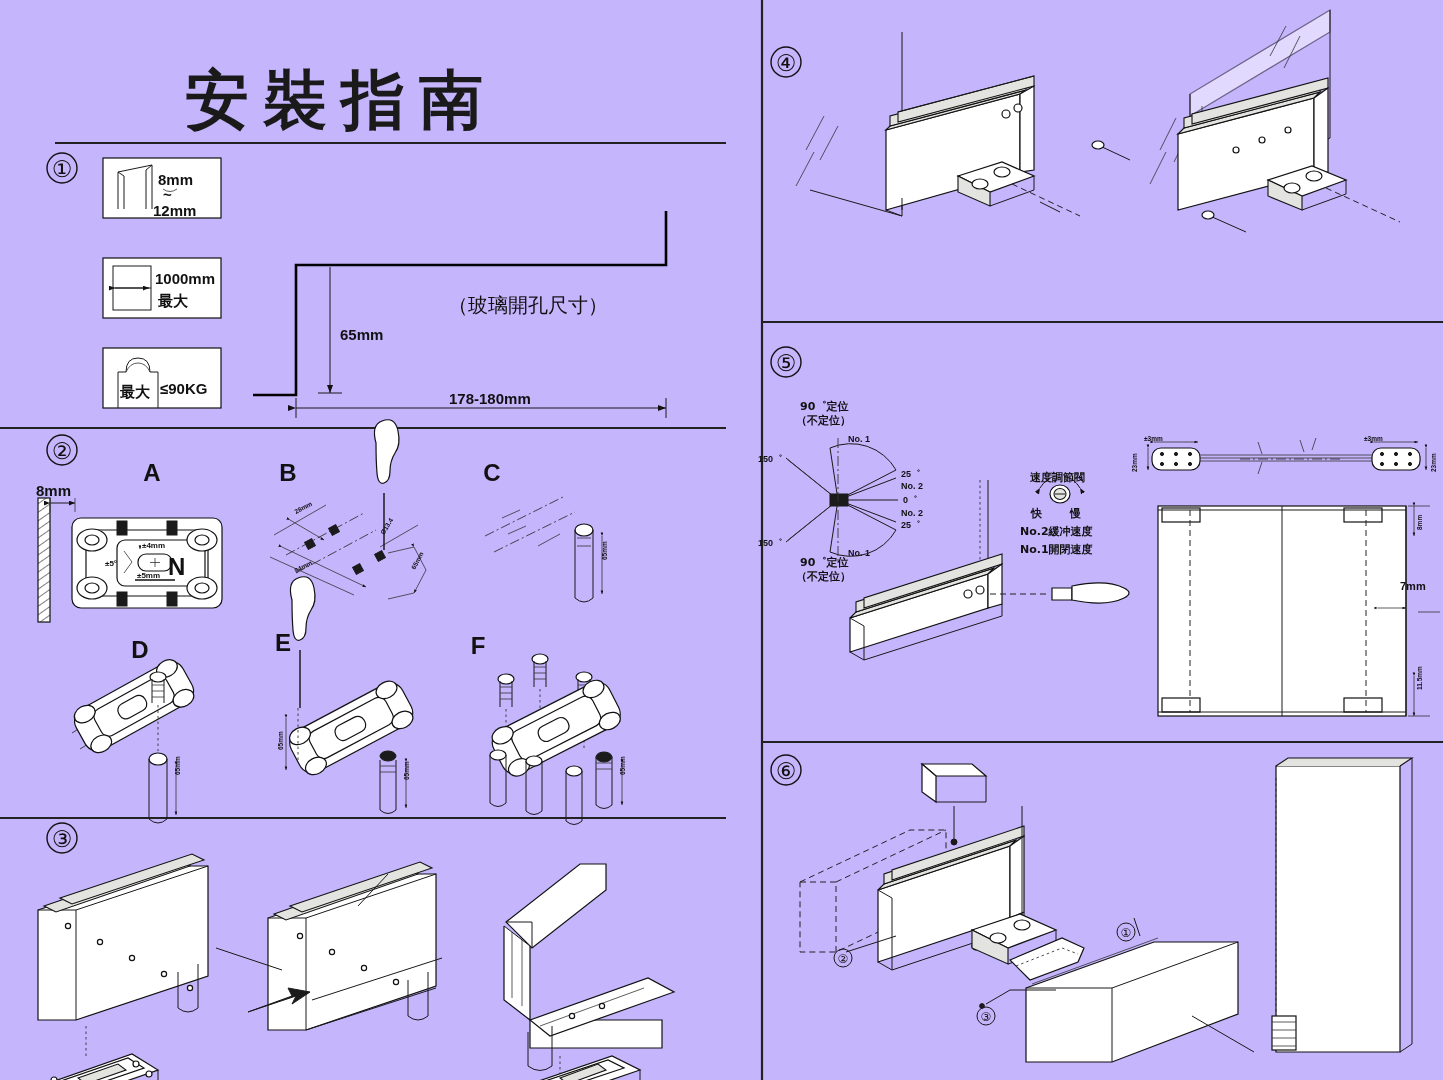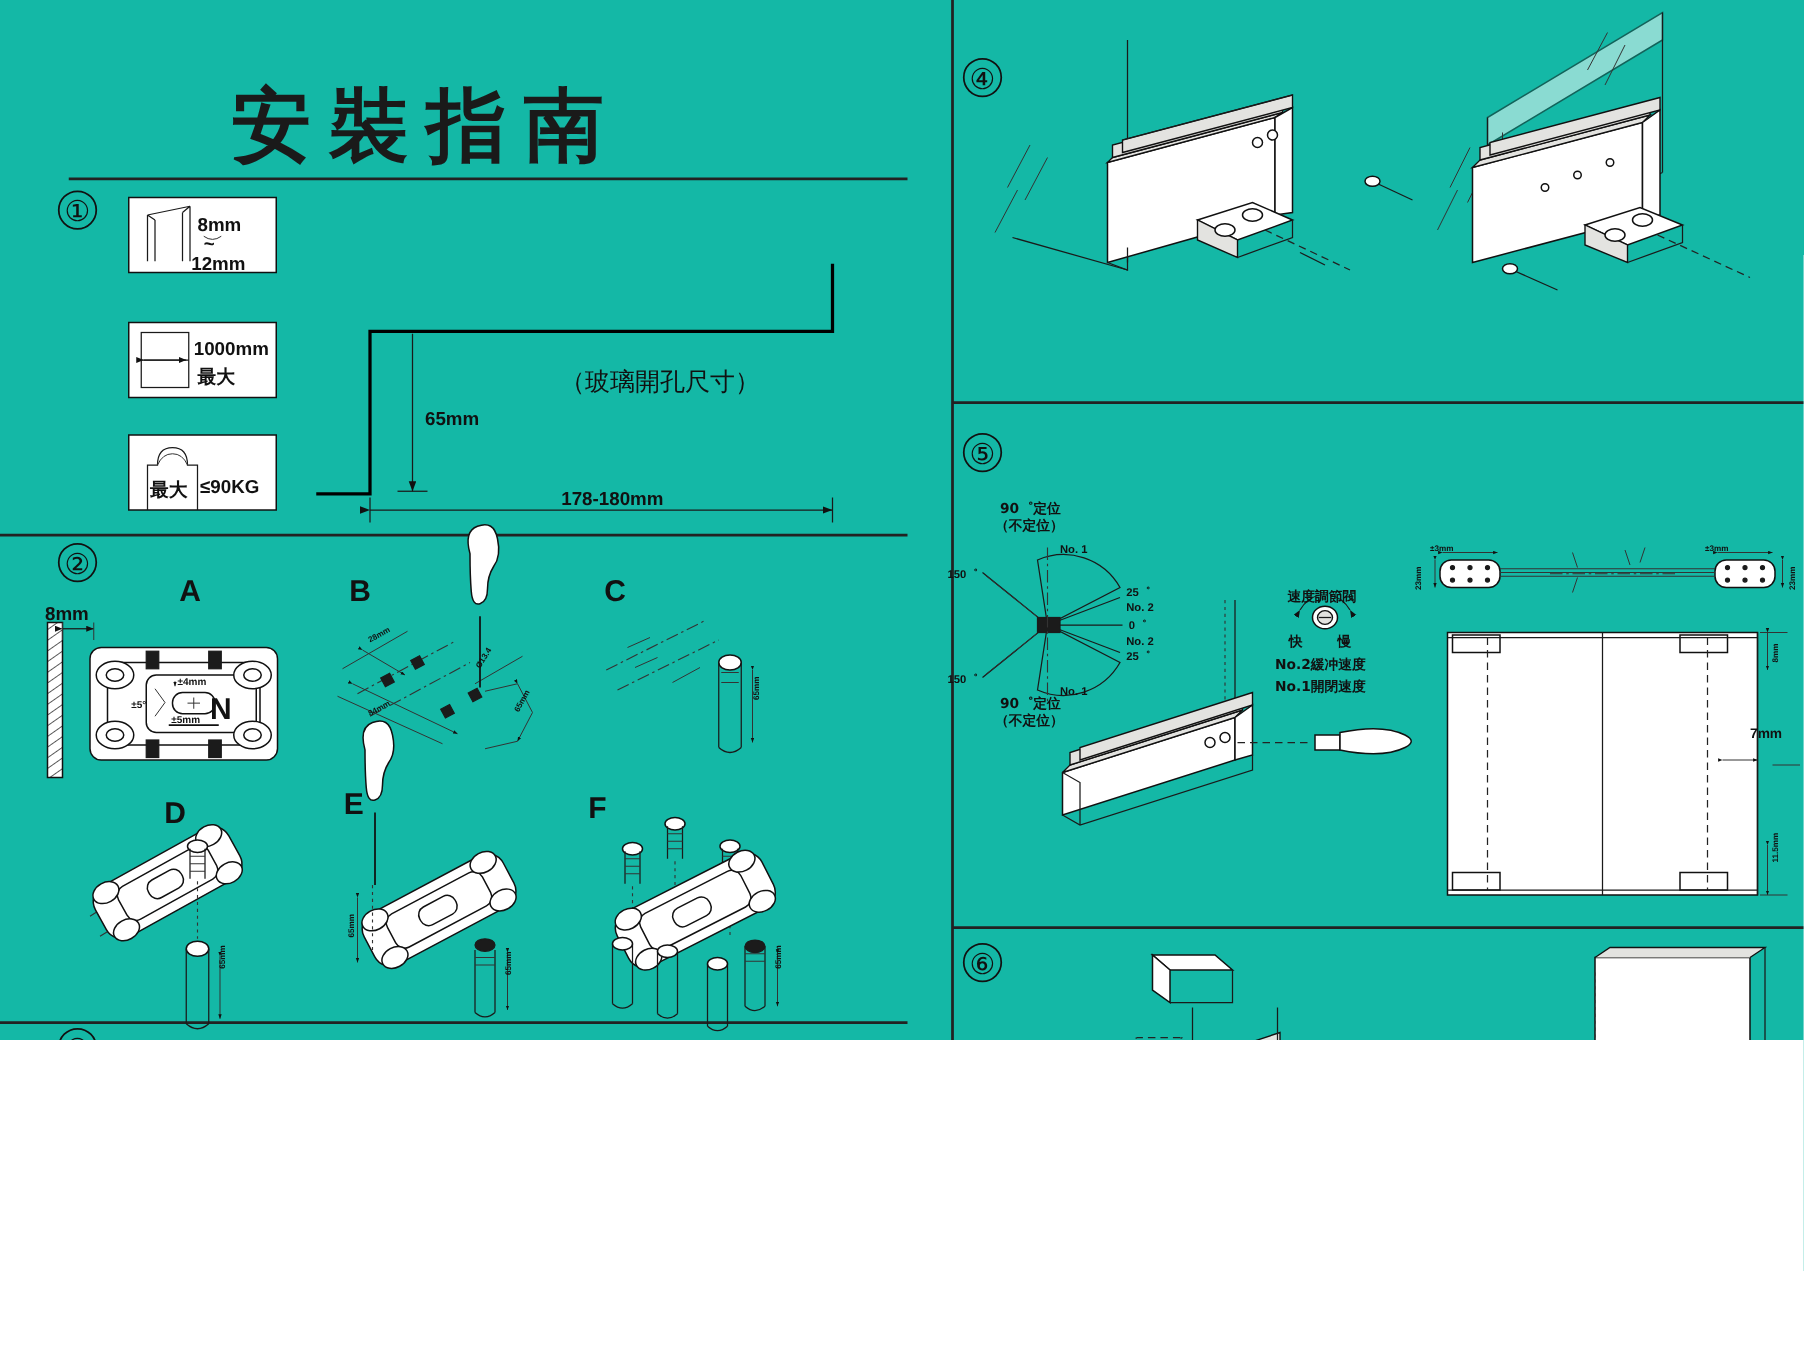--- a/index.html
+++ b/index.html
@@ -7,22 +7,22 @@
     padding: 0;
     background: #ffffff;
   }
   body {
     font-family: "Liberation Sans", "DejaVu Sans", sans-serif;
     color: #111;
   }
   #sheet {
     position: relative;
     width: 1443px;
-    height: 832px;
-    background: #14b8a6;
+    height: 1080px;
+    background: #c4b5fd;
     overflow: hidden;
   }
   svg.layer {
     position: absolute;
     left: 0; top: 0;
     width: 1443px;
     height: 1080px;
   }
   .ln { stroke: #111; fill: none; stroke-width: 1.4; }
   .ln-thin { stroke: #1a1a1a; fill: none; stroke-width: 1; }

